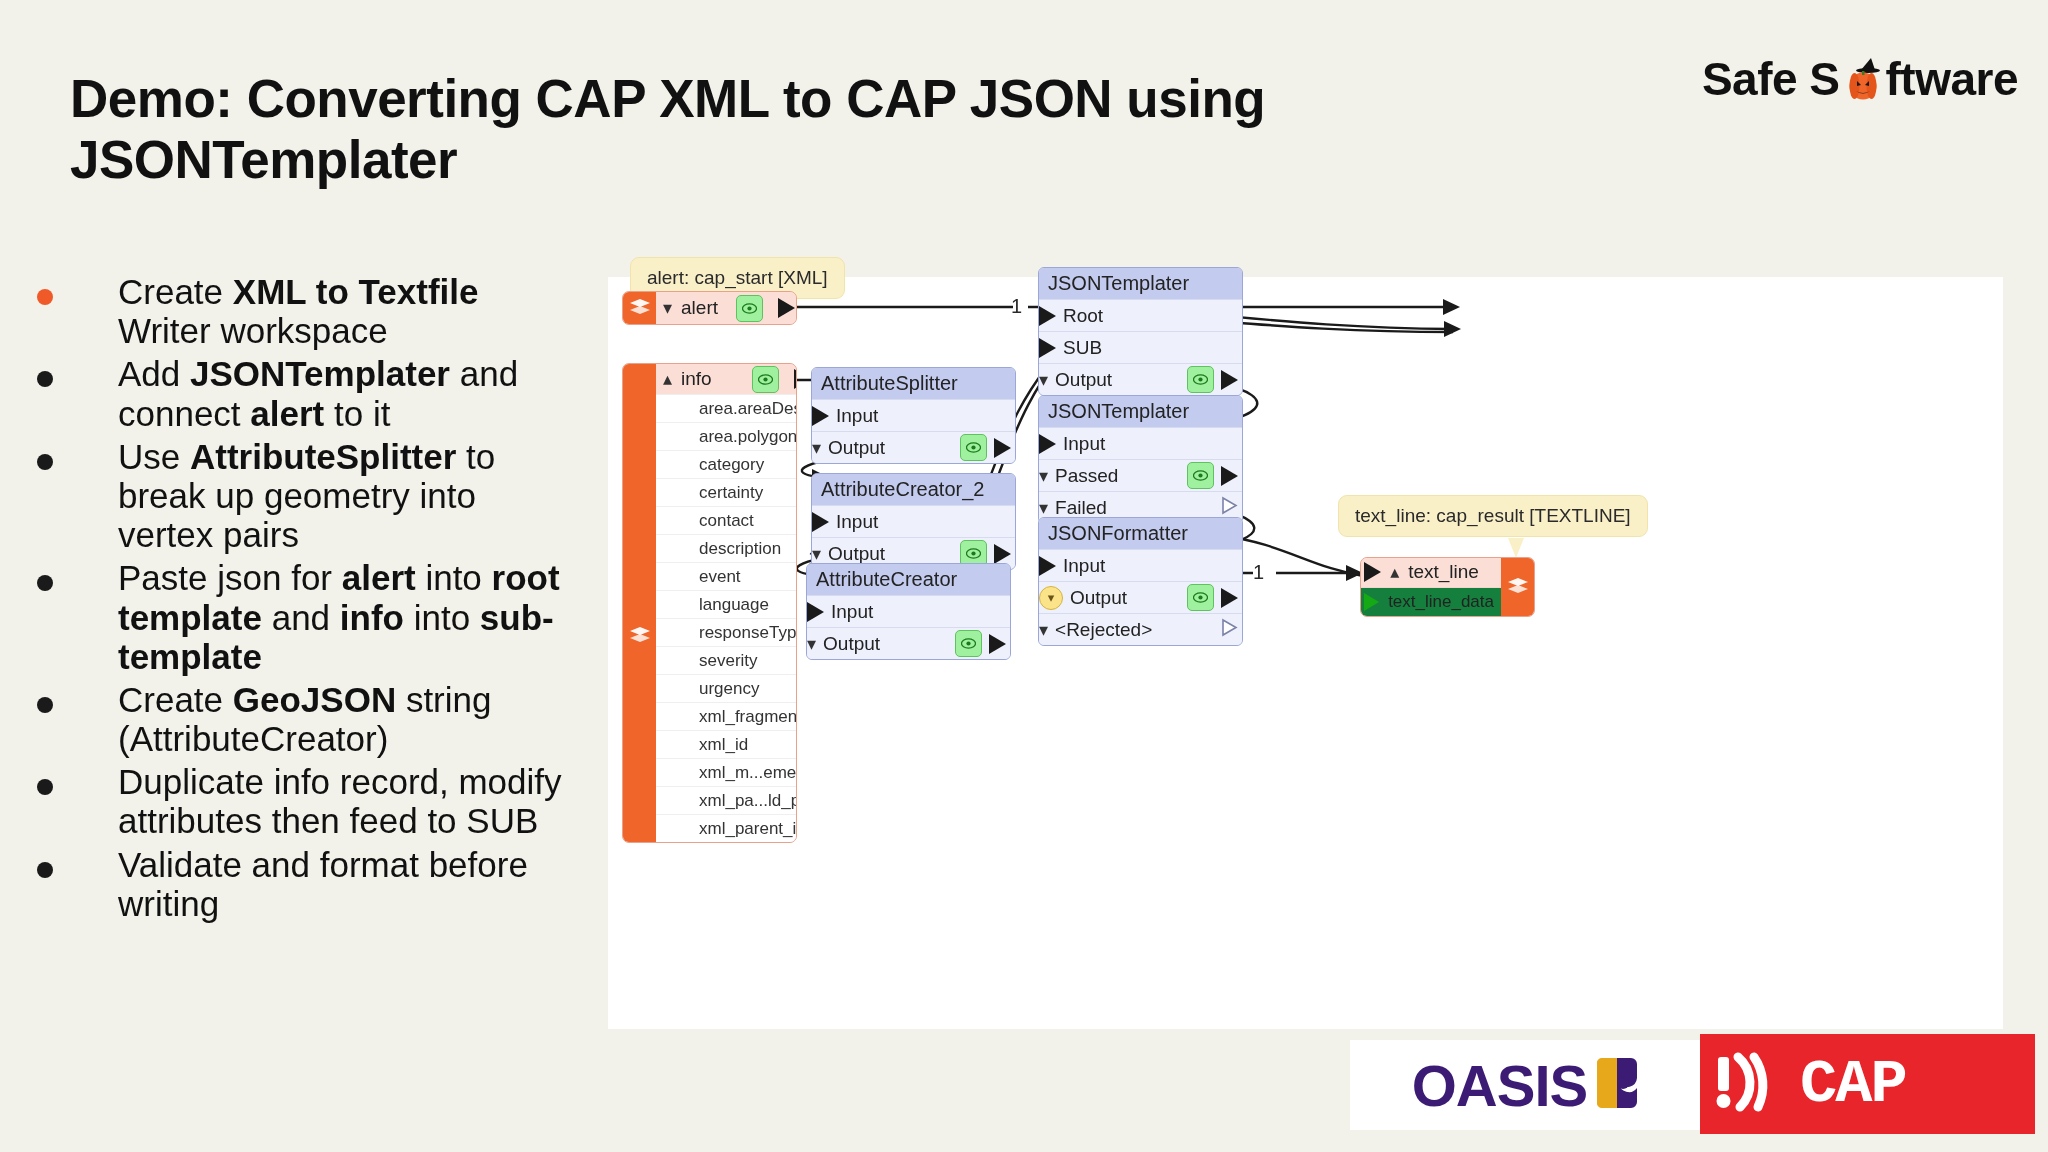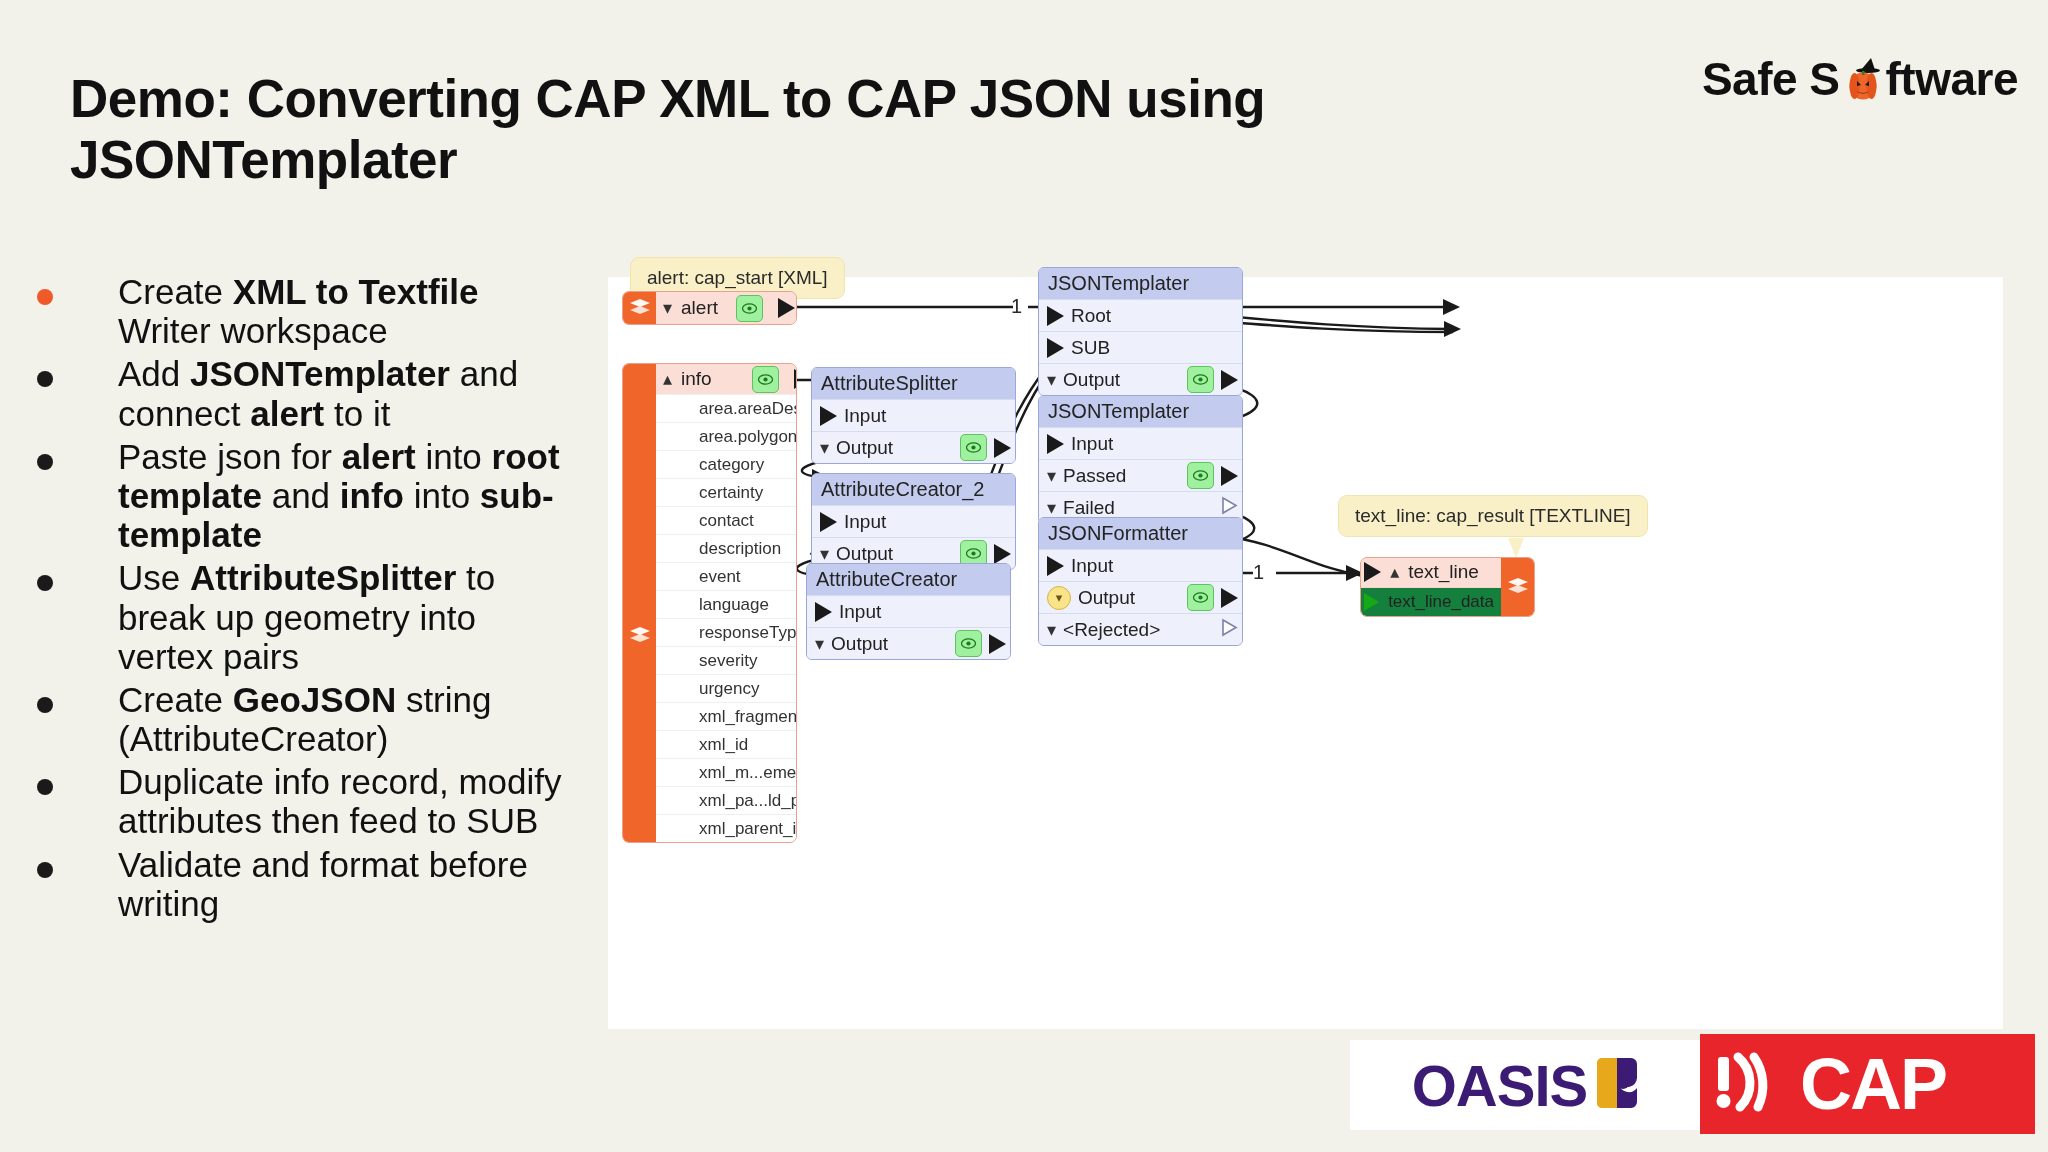--- a/index.html
+++ b/index.html
@@ -72,21 +72,21 @@
   
   .tx-node{
     border:1px solid #9aa7d8;border-radius:6px;overflow:hidden;
     background:#eef0fb;
   }
   .tx-head{
     height:31px;background:#c3cbee;display:flex;align-items:center;
     padding-left:9px;font-size:20px;color:#232323;
   }
   .tx-port{
-    height:31px;display:flex;align-items:center;padding:0 4px 0 8px;
+    height:31px;display:flex;align-items:center;padding:0 4px 0 0;
     font-size:19px;color:#222;border-top:1px solid #d6dbf0;
     background:#eef0fb;position:relative;
   }
   .tx-port .plabel{margin-left:7px;}
   .tx-port .spacer{flex:1;}
   
   .tip{
     position:absolute;background:#faf0c8;border:1px solid #f0e4ab;
     border-radius:9px;padding:9px 16px;font-size:19px;color:#2a2a2a;
     white-space:nowrap;
@@ -125,21 +125,21 @@
   }
   #oasis-logo .word{
     font-size:58px;font-weight:bold;color:#3b1b73;letter-spacing:-1px;
   }
   #cap-logo{
     position:absolute;left:1700px;top:1034px;width:335px;height:100px;
     background:#e8252a;display:flex;align-items:center;gap:6px;padding-left:14px;
     box-sizing:border-box;
   }
   #cap-logo .capword{
-    font-size:72px;font-weight:bold;color:#ffffff;letter-spacing:-2px;
+    font-size:62px;font-weight:bold;color:#ffffff;letter-spacing:-2px;font-family:Liberation Mono, monospace;
   }
 </style>
 </head>
 <body>
 
 <div id="slide-title">Demo: Converting CAP XML to CAP JSON using JSONTemplater</div>
 
 <div id="brand-logo">
   <span>Safe S</span>
   <span class="pumpkin-wrap">
@@ -162,25 +162,25 @@
     <div class="bullet-row">
       <div class="bullet-dot accent" style="background: rgb(240, 90, 40);"></div>
       <div class="bullet-text">Create <b>XML to Textfile</b> Writer workspace</div>
     </div>
     <div class="bullet-row">
       <div class="bullet-dot" style="background: rgb(26, 26, 26);"></div>
       <div class="bullet-text">Add <b>JSONTemplater</b> and connect <b>alert</b> to it</div>
     </div>
     <div class="bullet-row">
       <div class="bullet-dot" style="background: rgb(26, 26, 26);"></div>
+      <div class="bullet-text">Use <b>AttributeSplitter</b> to break up geometry into vertex pairs</div>
+    </div>
+    <div class="bullet-row">
+      <div class="bullet-dot" style="background: rgb(26, 26, 26);"></div>
       <div class="bullet-text">Paste json for <b>alert</b> into <b>root template</b> and <b>info</b> into <b>sub-template</b></div>
-    </div>
-    <div class="bullet-row">
-      <div class="bullet-dot" style="background: rgb(26, 26, 26);"></div>
-      <div class="bullet-text">Use <b>AttributeSplitter</b> to break up geometry into vertex pairs</div>
     </div>
     <div class="bullet-row">
       <div class="bullet-dot" style="background: rgb(26, 26, 26);"></div>
       <div class="bullet-text">Create <b>GeoJSON</b> string (AttributeCreator)</div>
     </div>
     <div class="bullet-row">
       <div class="bullet-dot" style="background: rgb(26, 26, 26);"></div>
       <div class="bullet-text">Duplicate info record, modify attributes then feed to SUB</div>
     </div>
     <div class="bullet-row">

